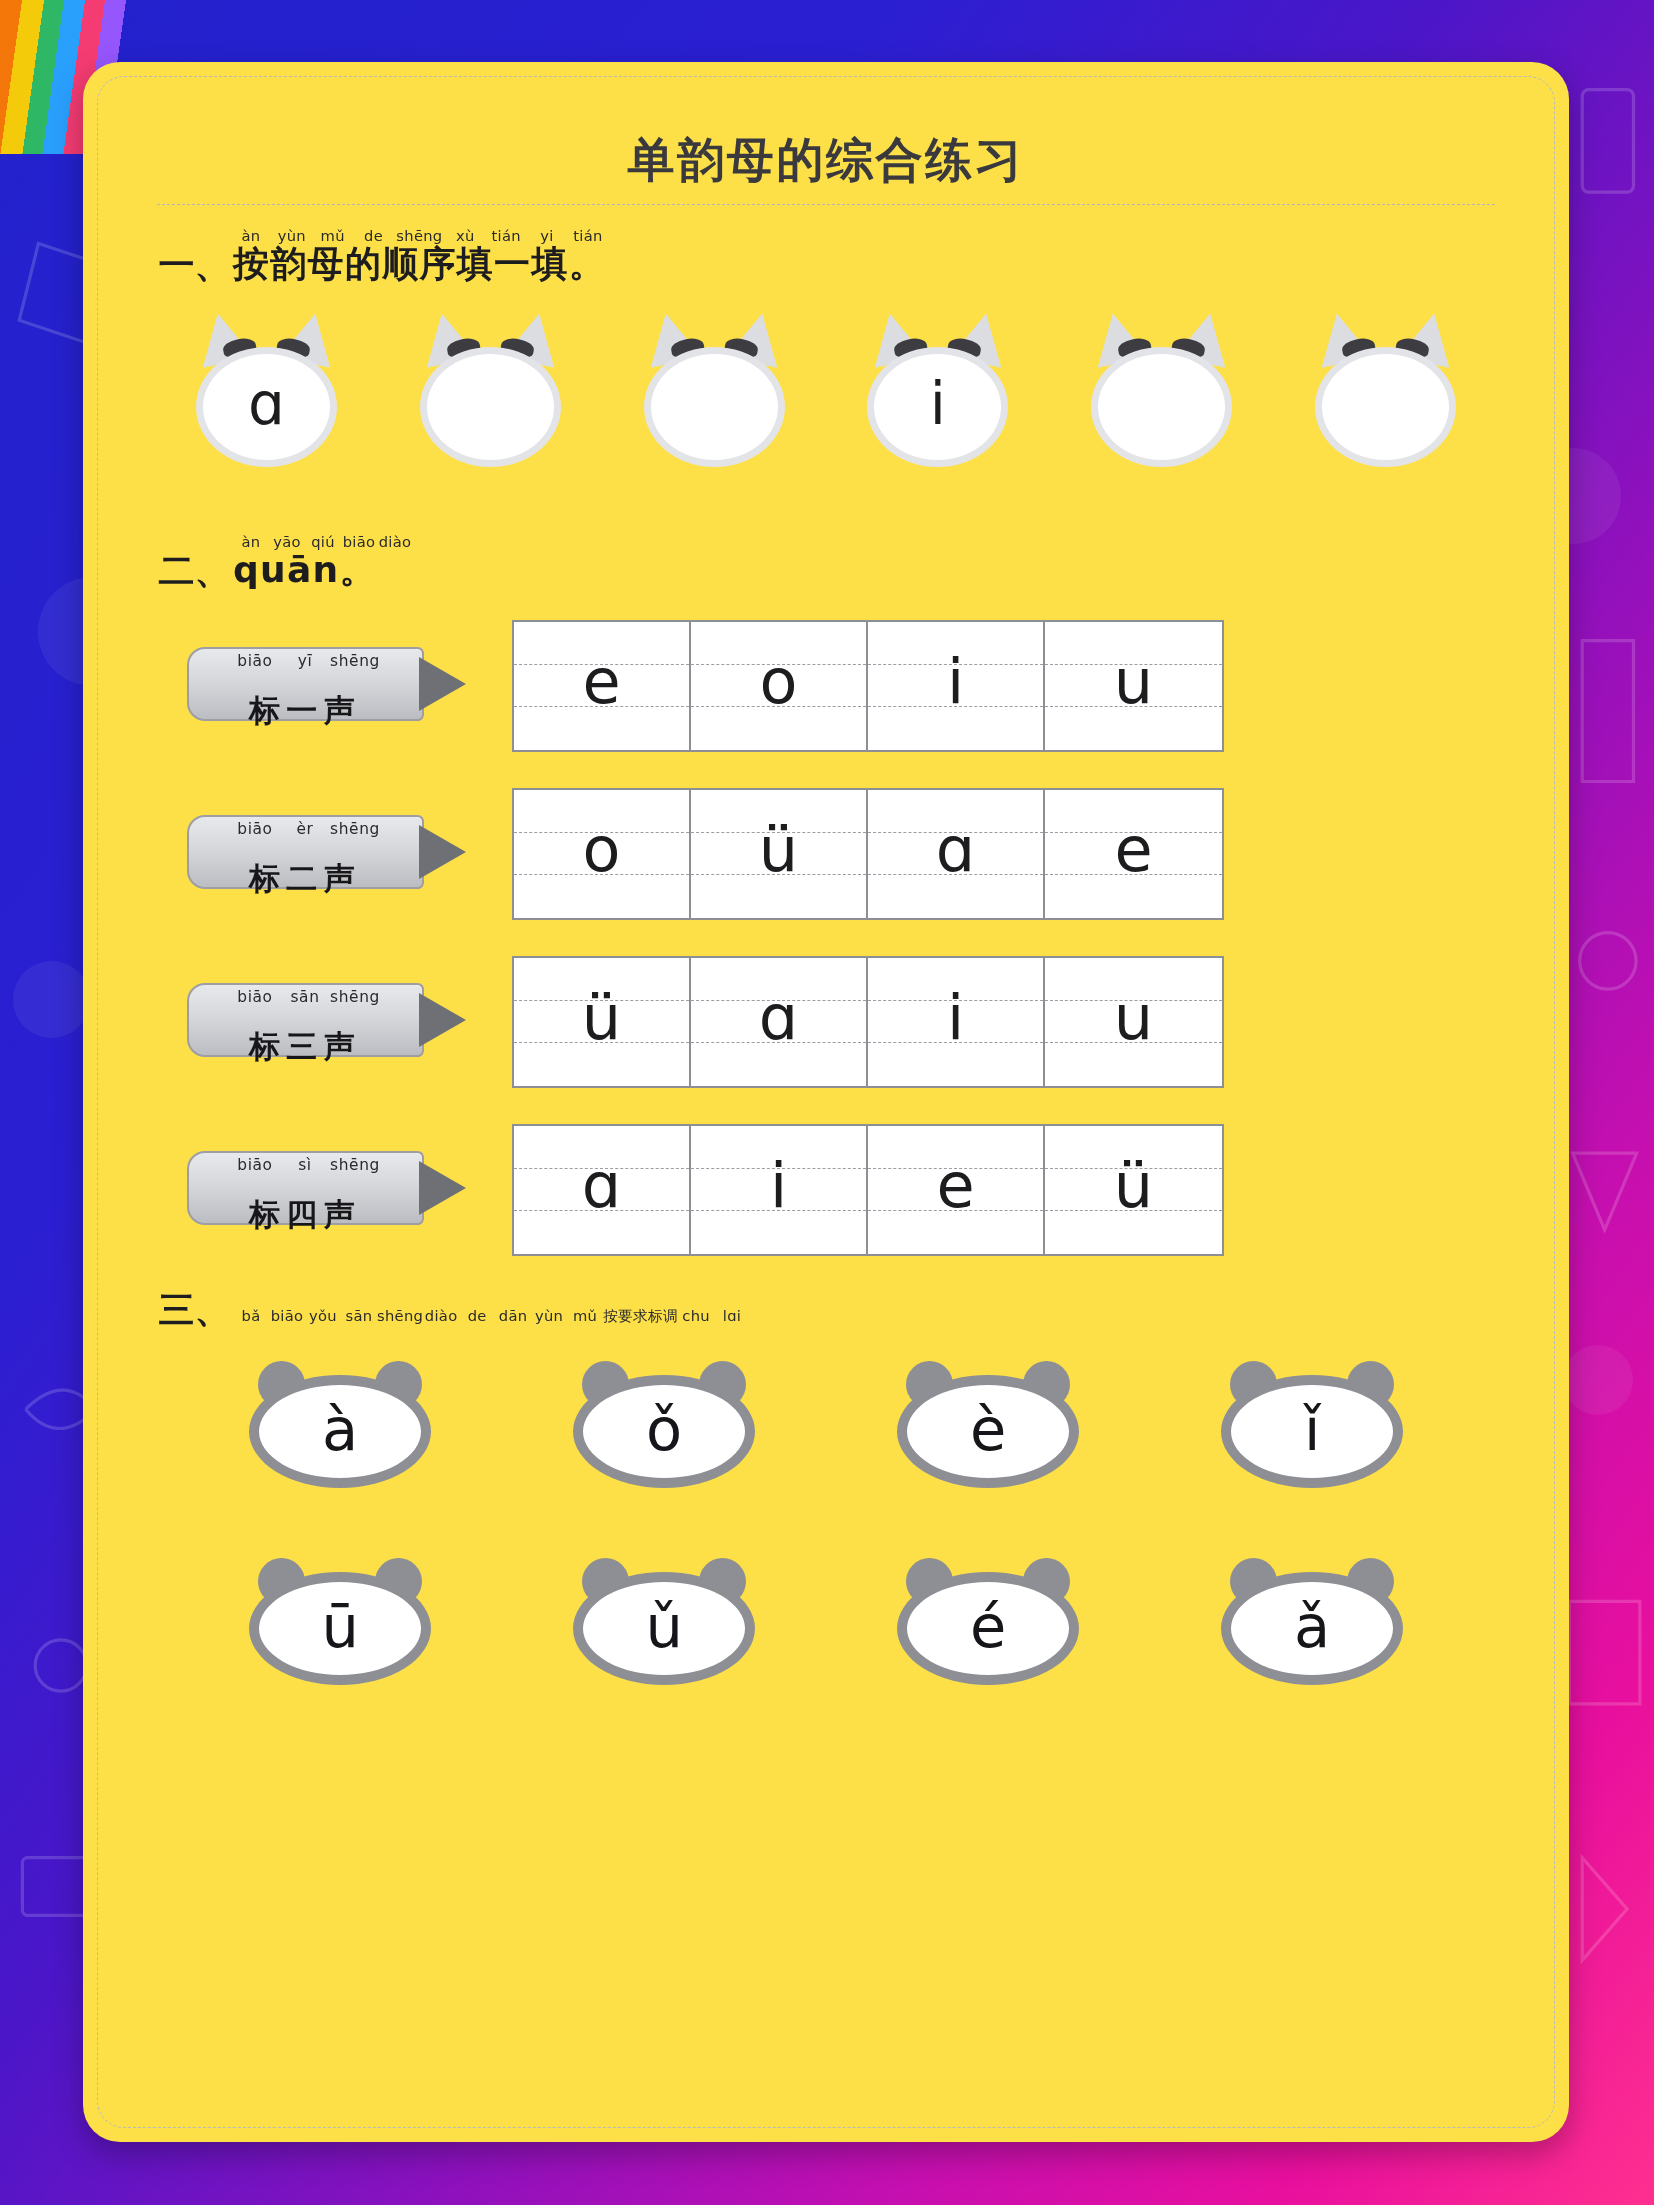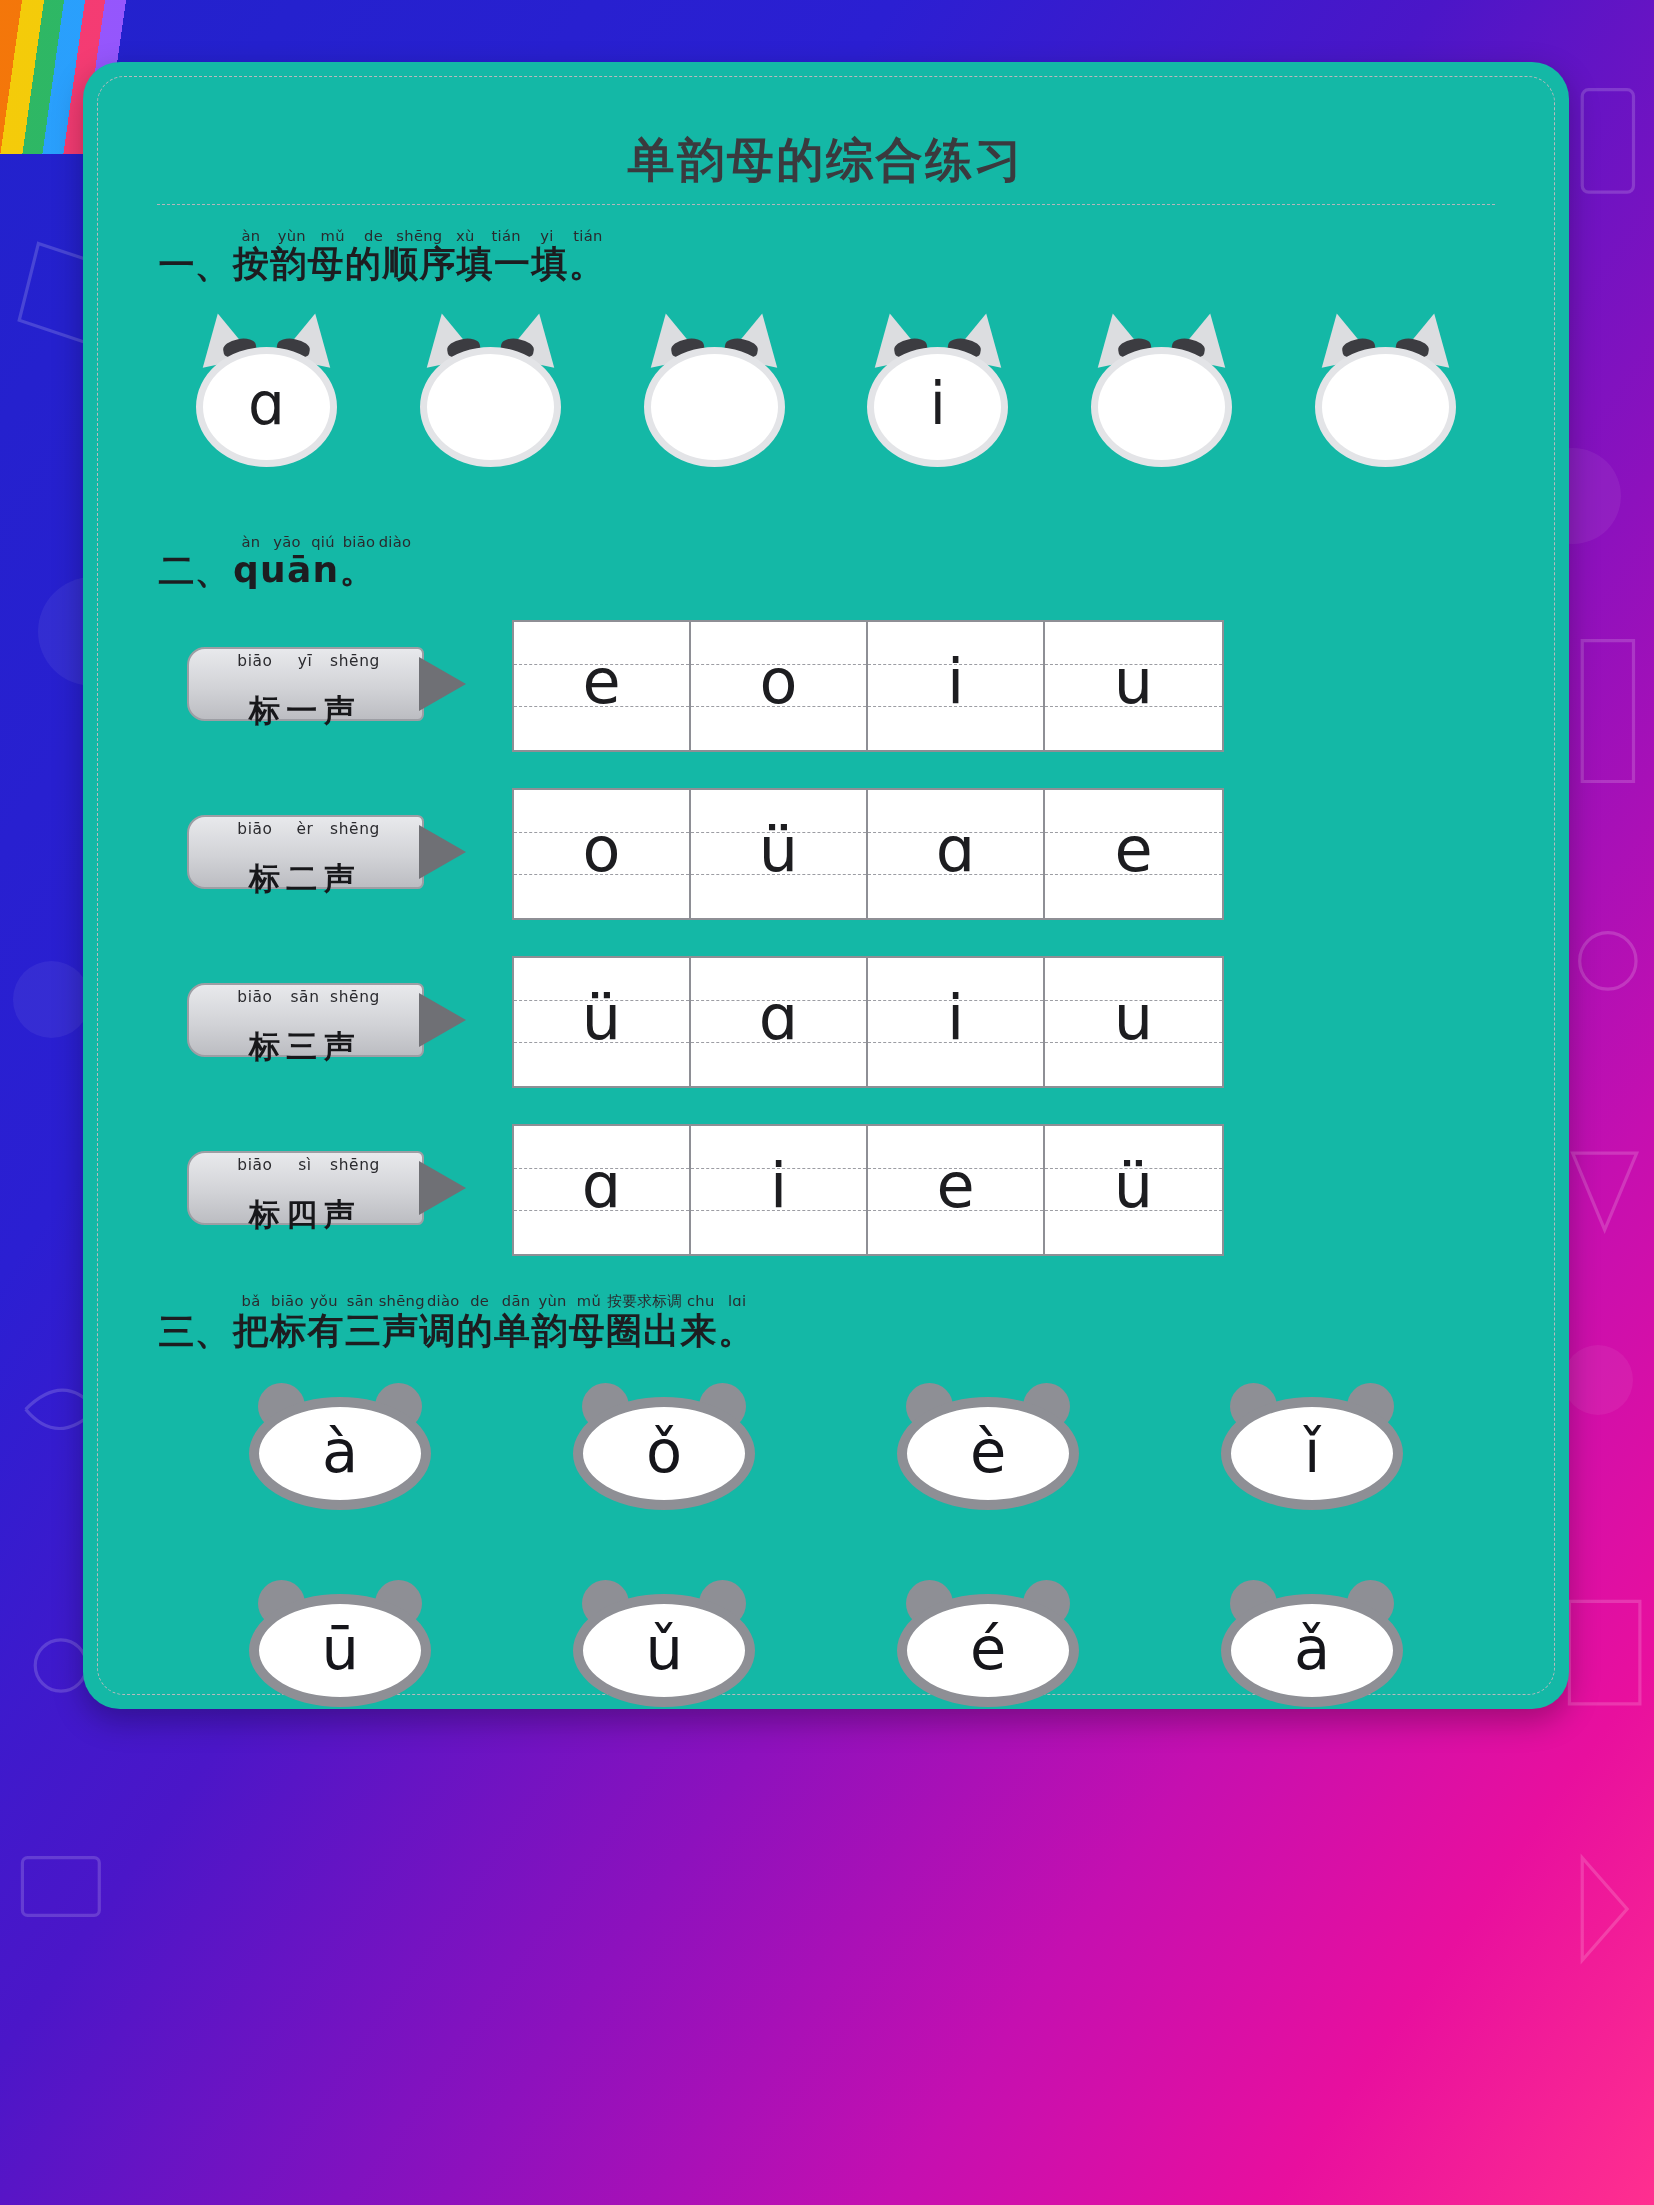--- a/index.html
+++ b/index.html
@@ -45,22 +45,22 @@
     inset: 0;
     opacity: 0.22;
   }
 
   
   .page {
     position: absolute;
     left: 83px;
     top: 62px;
     width: 1486px;
-    height: 1647px;
-    background: #14b8a6;
+    height: 2080px;
+    background: #fde047;
     border-radius: 37px;
     box-shadow: 0 11.5px 31px rgba(0,0,0,0.28);
     overflow: hidden;
   }
   .page-inner-dash {
     position: absolute;
     left: 14px; top: 14px; right: 14px; bottom: 14px;
     border: 1.9px dashed #b9b9bd;
     border-radius: 27px;
     pointer-events: none;
@@ -580,21 +580,20 @@
             <span>shēng</span>
             <span>diào</span>
             <span>de</span>
             <span>dān</span>
             <span>yùn</span>
             <span>mǔ</span>
             <span>按要求标调</span>
             <span>chu</span>
             <span>lɑi</span>
           </div>
-          <div class="sec-hanzi">把标有三声调的单韵母圈出来。</div>
         </div>
       </div>
 
       <div class="pandas">
         <div class="panda-wrap">
             <div class="panda">
           <div class="pear l"></div>
           <div class="pear r"></div>
           <div class="head">
                 <span class="glyph">à</span>

